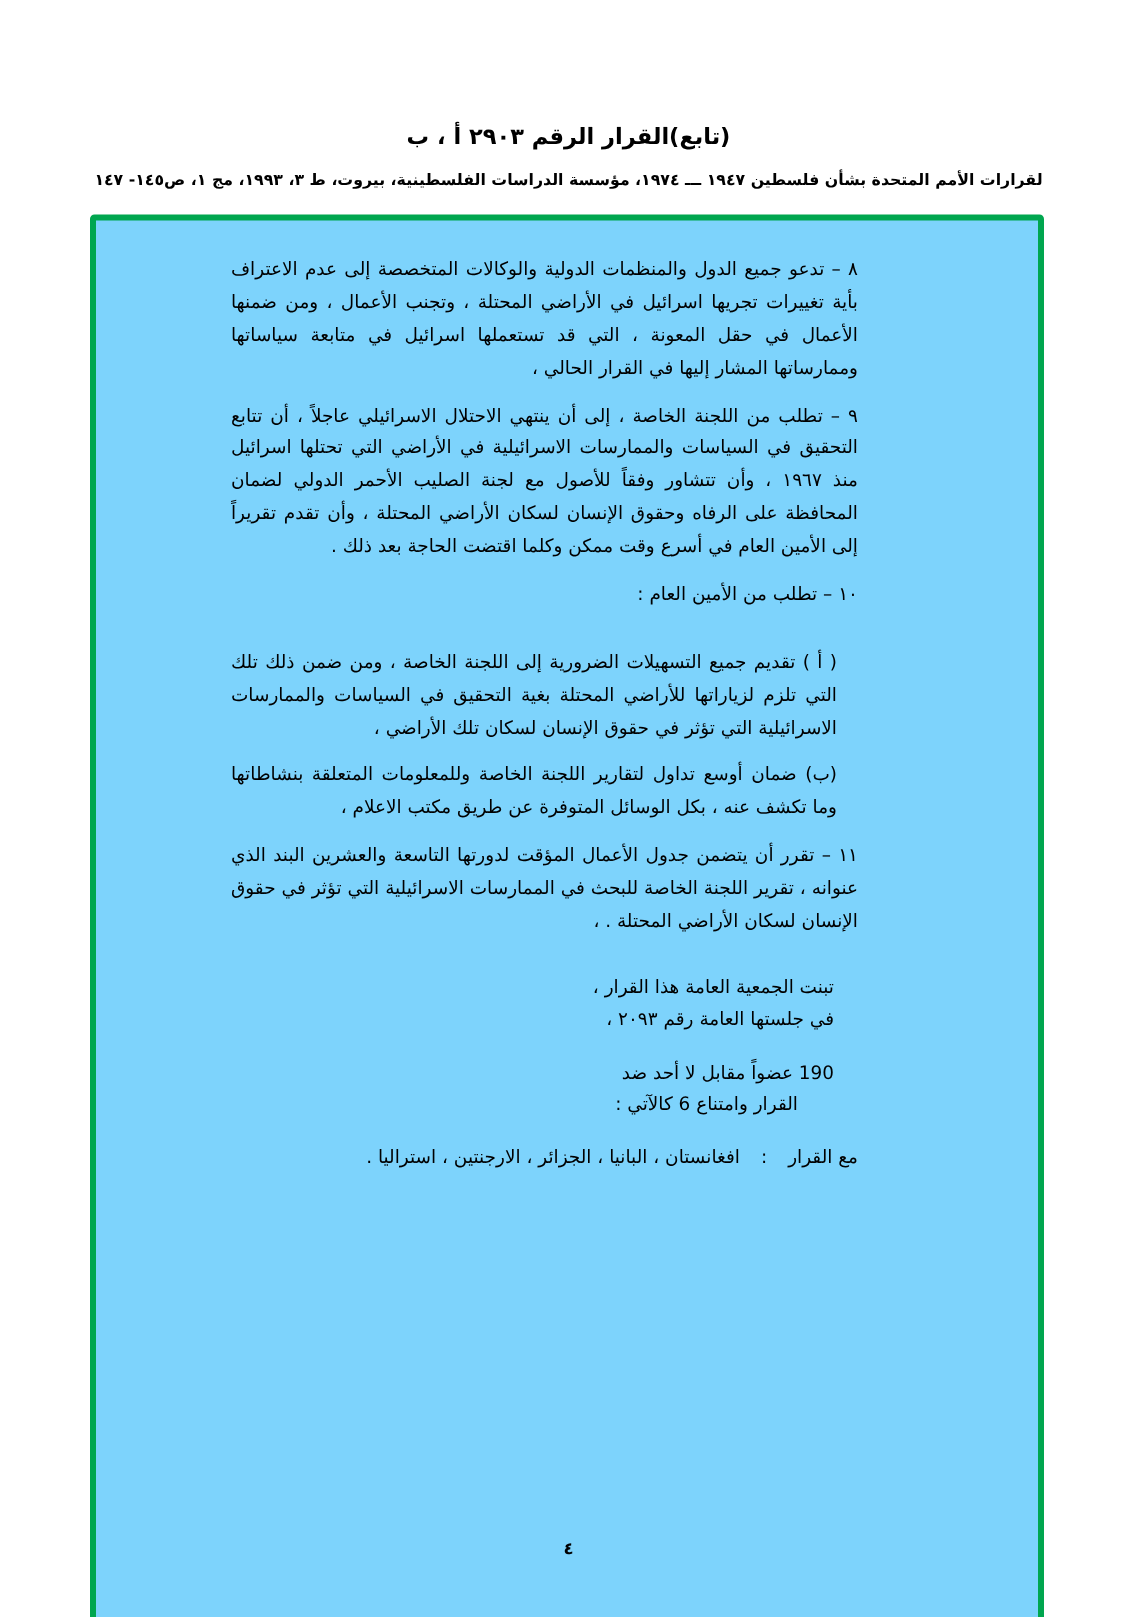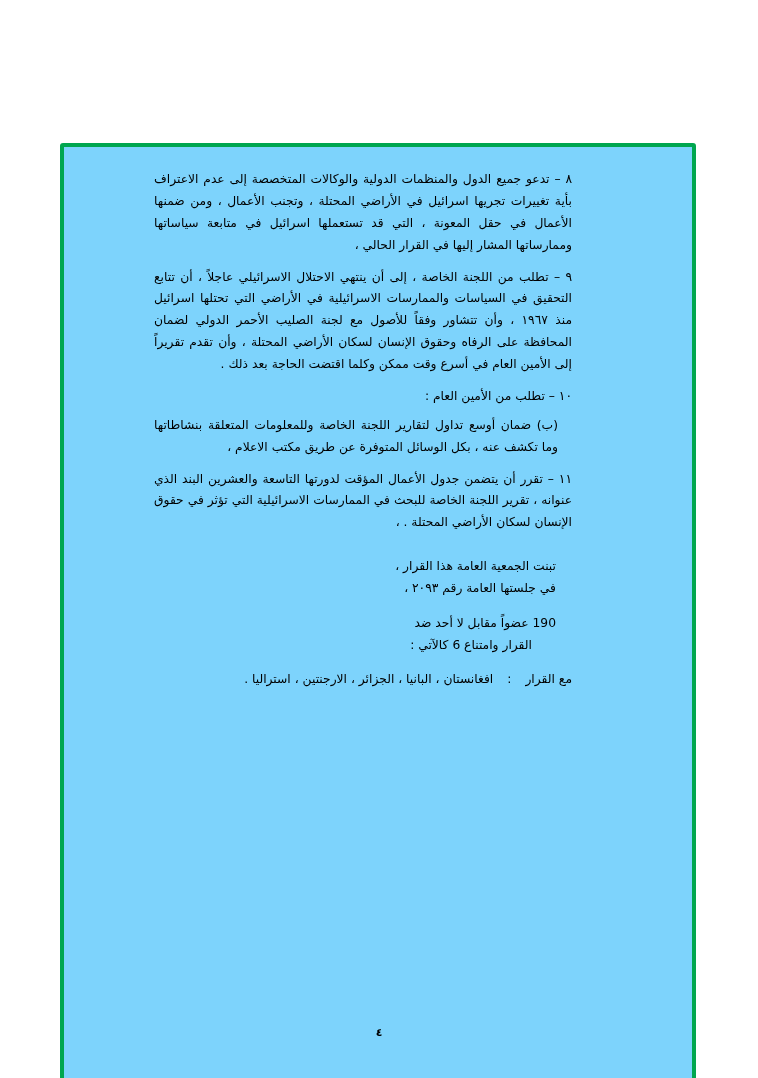--- a/index.html
+++ b/index.html
@@ -77,21 +77,21 @@
     line-height: 1.78;
     margin: 0 0 10px 0;
     direction: rtl;
     text-align: justify;
     text-align-last: right;
   }
   .para.center-ind {
     padding-right: 14px;
   }
   .para.tight {
-    margin-bottom: 7px;
+    margin-bottom: 23px;
   }
 
   .block-plain {
     font-family: "DejaVu Sans", sans-serif;
     font-size: 12.3px;
     line-height: 1.75;
     direction: rtl;
     text-align: center;
     text-align-last: right;
     margin: 0;
@@ -123,30 +123,35 @@
     font-family: "DejaVu Sans", sans-serif;
     font-weight: bold;
     font-size: 11px;
   }
 </style>
 </head>
 <body>
 
 <div class="page">
 
+  <div class="header">
+    <div class="doc-title">(تابع)القرار الرقم ٣٠٩٢ أ ، ب</div>
+    <div class="doc-subtitle">لقرارات الأمم المتحدة بشأن فلسطين ١٩٤٧ ـــ ١٩٧٤، مؤسسة الدراسات الفلسطينية، بيروت، ط ٣، ١٩٩٣، مج ١، ص١٤٥- ١٤٧</div>
+  </div>
 
   <div class="frame">
     <div class="content">
 
       <p class="para">٨ – تدعو جميع الدول والمنظمات الدولية والوكالات المتخصصة إلى عدم الاعتراف بأية تغييرات تجريها اسرائيل في الأراضي المحتلة ، وتجنب الأعمال ، ومن ضمنها الأعمال في حقل المعونة ، التي قد تستعملها اسرائيل في متابعة سياساتها وممارساتها المشار إليها في القرار الحالي ،</p>
 
       <p class="para">٩ – تطلب من اللجنة الخاصة ، إلى أن ينتهي الاحتلال الاسرائيلي عاجلاً ، أن تتابع التحقيق في السياسات والممارسات الاسرائيلية في الأراضي التي تحتلها اسرائيل منذ ١٩٦٧ ، وأن تتشاور وفقاً للأصول مع لجنة الصليب الأحمر الدولي لضمان المحافظة على الرفاه وحقوق الإنسان لسكان الأراضي المحتلة ، وأن تقدم تقريراً إلى الأمين العام في أسرع وقت ممكن وكلما اقتضت الحاجة بعد ذلك .</p>
 
       <p class="para tight">١٠ – تطلب من الأمين العام :</p>
 
+      <p class="para center-ind">( أ ) تقديم جميع التسهيلات الضرورية إلى اللجنة الخاصة ، ومن ضمن ذلك تلك التي تلزم لزياراتها للأراضي المحتلة بغية التحقيق في السياسات والممارسات الاسرائيلية التي تؤثر في حقوق الإنسان لسكان تلك الأراضي ،</p>
 
       <p class="para center-ind">(ب) ضمان أوسع تداول لتقارير اللجنة الخاصة وللمعلومات المتعلقة بنشاطاتها وما تكشف عنه ، بكل الوسائل المتوفرة عن طريق مكتب الاعلام ،</p>
 
 
       <p class="para">١١ – تقرر أن يتضمن جدول الأعمال المؤقت لدورتها التاسعة والعشرين البند الذي عنوانه ، تقرير اللجنة الخاصة للبحث في الممارسات الاسرائيلية التي تؤثر في حقوق الإنسان لسكان الأراضي المحتلة . ،</p>
 
       <div class="gap-before">
         <p class="block-plain indent-2">تبنت الجمعية العامة هذا القرار ،</p>
         <p class="block-plain indent-2">في جلستها العامة رقم ٢٠٩٣ ،</p>
       </div>

